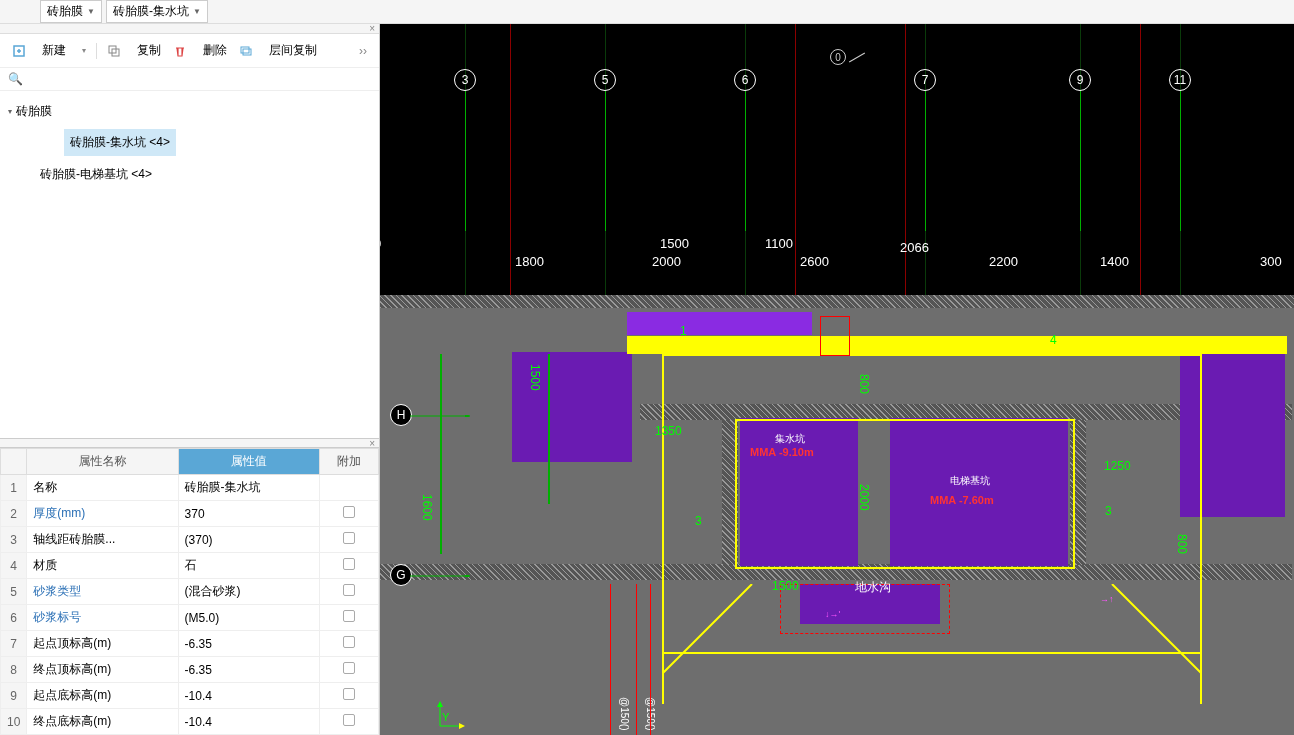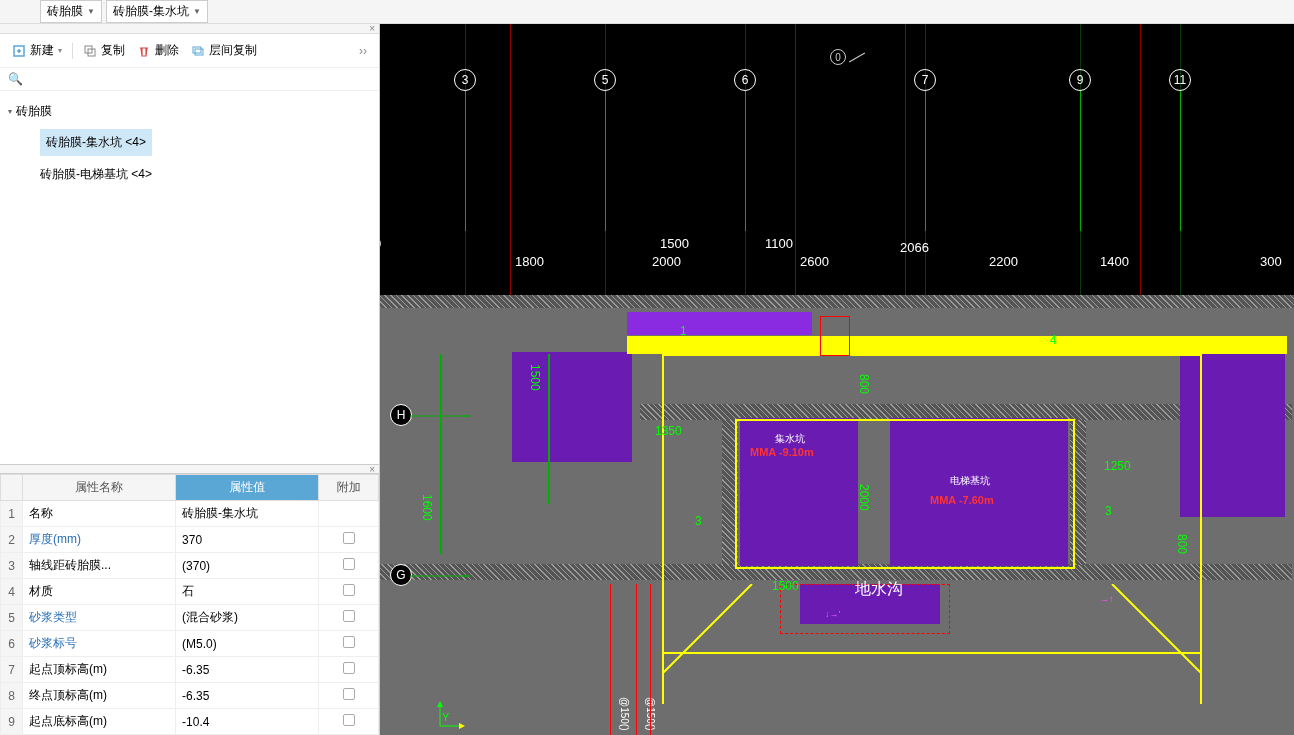--- a/index.html
+++ b/index.html
@@ -8,32 +8,32 @@
 .top-bar { height: 24px; background: #f5f5f5; border-bottom: 1px solid #ddd; display: flex; align-items: center; padding-left: 40px; gap: 4px; }
 .dropdown { background: #fff; border: 1px solid #ccc; padding: 2px 6px; display: flex; align-items: center; gap: 4px; font-size: 12px; }
 .dropdown .caret { font-size: 8px; color: #666; }
 .main { display: flex; flex: 1; overflow: hidden; }
 .left-panel { width: 380px; display: flex; flex-direction: column; background: #fff; border-right: 1px solid #ccc; }
 .panel-close { height: 10px; background: #f5f5f5; border-bottom: 1px solid #ddd; text-align: right; padding-right: 4px; color: #888; font-size: 10px; line-height: 10px; }
 .tabs { display: flex; background: #f0f0f0; border-bottom: 1px solid #ccc; }
 .tab { padding: 6px 12px; color: #888; cursor: pointer; }
 .tab.active { background: #fff; color: #333; border-right: 1px solid #ccc; }
 .toolbar { display: flex; align-items: center; padding: 6px 8px; gap: 4px; border-bottom: 1px solid #eee; }
-.tb-btn { display: flex; align-items: center; gap: 4px; padding: 2px 4px; cursor: pointer; }
+.tb-btn { display: flex; align-items: center; gap: 16px; padding: 2px 4px; cursor: pointer; }
 .tb-sep { width: 1px; height: 16px; background: #ddd; margin: 0 2px; }
 .tb-icon { width: 14px; height: 14px; display: inline-flex; align-items: center; justify-content: center; }
 .tb-more { margin-left: auto; color: #888; cursor: pointer; padding: 0 4px; }
 .search-row { display: flex; align-items: center; padding: 4px 8px; border-bottom: 1px solid #eee; }
 .search-input { flex: 1; border: none; outline: none; font-size: 12px; color: #999; }
 .search-icon { color: #aaa; }
 .tree { padding: 8px 0; flex: 1; overflow: auto; }
 .tree-root { padding: 4px 8px; display: flex; align-items: center; gap: 4px; }
 .tree-caret { font-size: 8px; color: #666; }
 .tree-item { padding: 5px 8px 5px 40px; cursor: pointer; }
-.tree-item.selected { background: #cfe8f7; display: inline-block; margin-left: 40px; padding-left: 6px; padding-right: 6px; }
+.tree-item.selected { background: #cfe8f7; display: inline-block; margin-left: 64px; padding-left: 6px; padding-right: 6px; }
 .tree-item.selected-wrap { padding-left: 0; }
 .divider { height: 10px; background: #f5f5f5; border-top: 1px solid #ccc; border-bottom: 1px solid #ccc; text-align: right; padding-right: 4px; color: #888; font-size: 10px; line-height: 10px; }
 .prop-table { width: 100%; border-collapse: collapse; font-size: 12px; }
 .prop-table th { background: #f5f5f5; border: 1px solid #ddd; padding: 4px 6px; font-weight: normal; color: #555; }
 .prop-table th.val-col { background: #5aa7d6; color: #fff; }
 .prop-table td { border: 1px solid #eee; padding: 4px 6px; }
 .prop-table td.rownum { background: #f5f5f5; text-align: center; color: #666; width: 22px; }
 .prop-table td.link { color: #2a6fb5; }
 .prop-table td.chk { text-align: center; }
 .chk-box { display: inline-block; width: 12px; height: 12px; border: 1px solid #aaa; border-radius: 2px; }
@@ -193,20 +193,26 @@
     <td class="">终点顶标高(m)</td>
     <td>-6.35</td>
     <td class="chk"><span class="chk-box"></span></td>
             </tr>
             <tr>
               <td class="rownum">9</td>
     <td class="">起点底标高(m)</td>
     <td>-10.4</td>
     <td class="chk"><span class="chk-box"></span></td>
             </tr>
+            <tr>
+              <td class="rownum">10</td>
+    <td class="">终点底标高(m)</td>
+    <td>-10.4</td>
+    <td class="chk"><span class="chk-box"></span></td>
+            </tr>
           </tbody>
       </table>
     </div>
 
     <div class="canvas">
 
       <div class="grid-v" style="left:85px"></div>
       <div class="grid-v" style="left:225px"></div>
       <div class="grid-v" style="left:365px"></div>
       <div class="grid-v" style="left:545px"></div>
@@ -317,21 +323,21 @@
       <div class="dim-green vert-text" style="top:510px; left:795px">800</div>
       <div class="dim-green" style="top:490px; left:315px">3</div>
       <div class="dim-green" style="top:480px; left:725px">3</div>
       <div class="dim-green" style="top:309px; left:670px">4</div>
       <div class="dim-green" style="top:300px; left:300px">1</div>
 
       <div class="white-label" style="top:408px; left:395px; font-size:10px">集水坑</div>
       <div class="red-label" style="top:422px; left:370px">MMA -9.10m</div>
       <div class="white-label" style="top:450px; left:570px; font-size:10px">电梯基坑</div>
       <div class="red-label" style="top:470px; left:550px">MMA -7.60m</div>
-      <div class="white-label" style="top:555px; left:475px; font-size:16px">地水沟</div>
+      <div class="white-label" style="top:555px; left:475px; font-size:12px">地水沟</div>
 
       <div class="magenta-small" style="top:585px; left:445px">↓→'</div>
       <div class="magenta-small" style="top:570px; left:720px">→↑</div>
 
       <div class="white-label vert-text" style="bottom:5px; left:237px; font-size:10px">@150(实测走)</div>
       <div class="white-label vert-text" style="bottom:5px; left:263px; font-size:10px">@150(实测走)</div>
 
       <div class="axis-y" style="bottom:12px; left:62px">Y</div>
       <svg style="position:absolute;bottom:4px;left:55px;width:30px;height:30px">
           <path d="M5 25 L5 2 M5 25 L28 25" stroke="#0f0" fill="none"></path>

